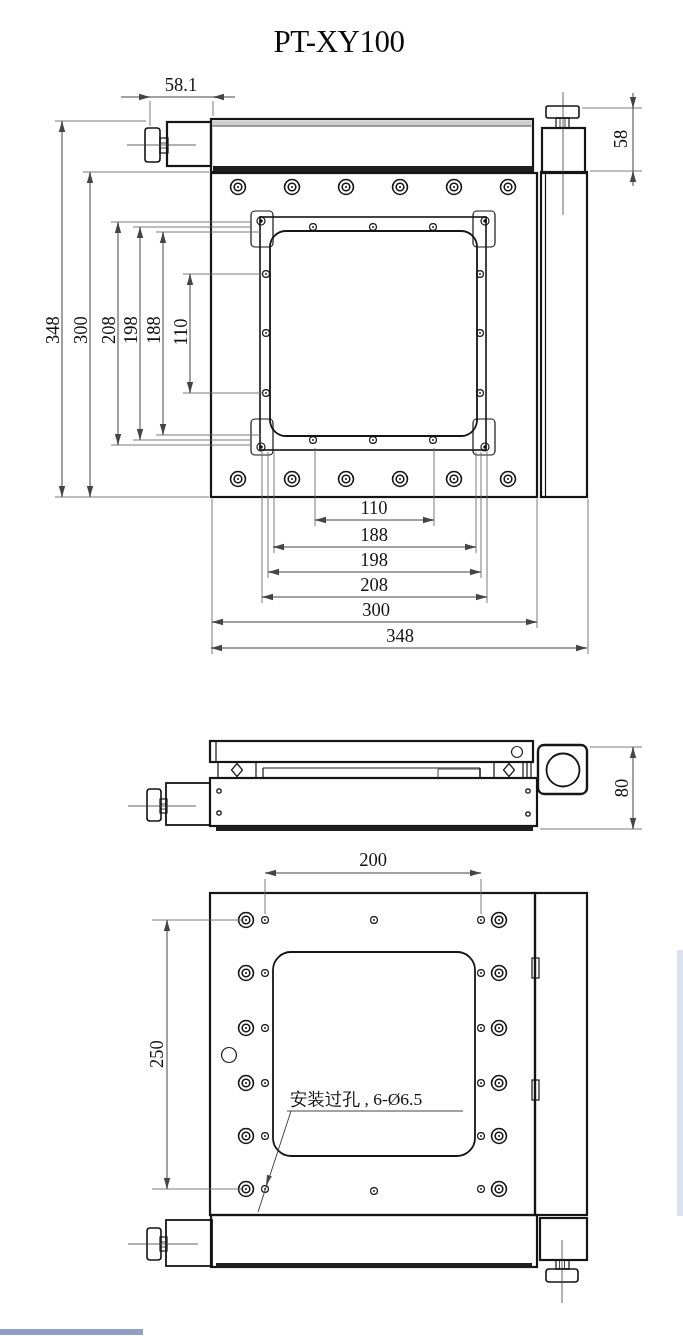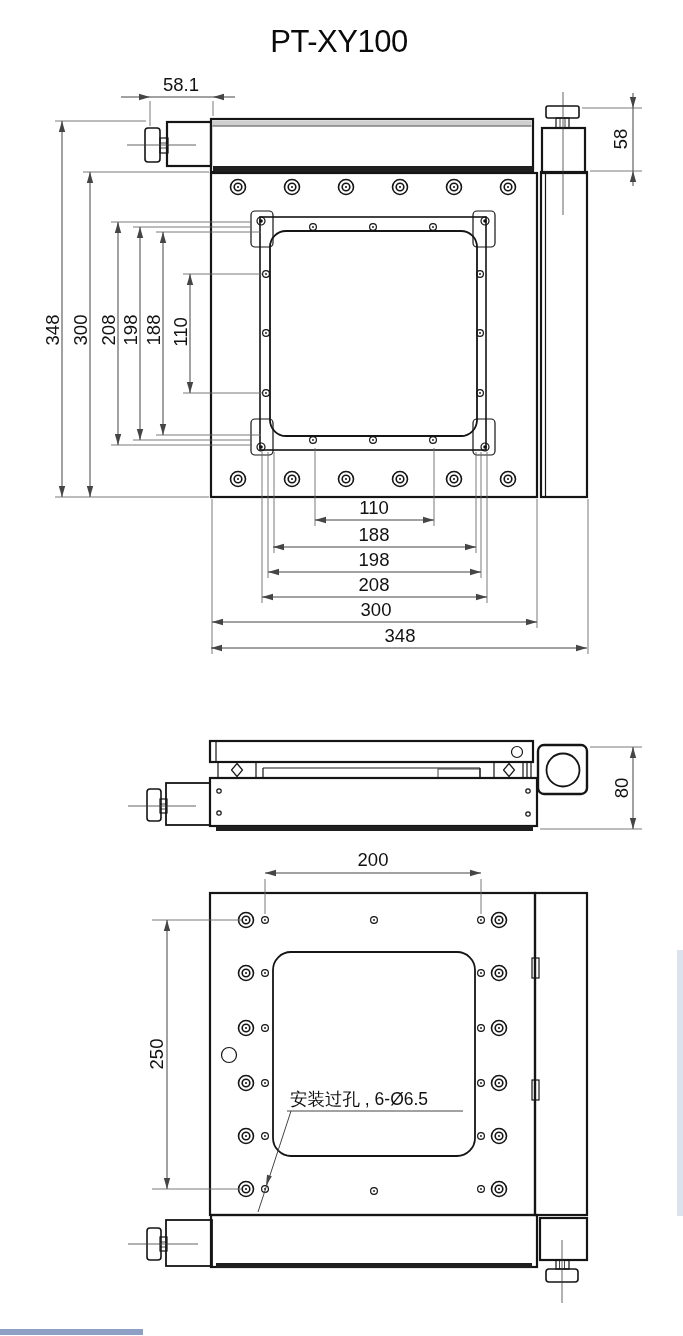--- a/index.html
+++ b/index.html
@@ -1,17 +1,17 @@
 <!DOCTYPE html>
 <html><head>
 <meta charset="utf-8">
 <style>
   html,body{margin:0;padding:0;background:#ffffff;}
   .canvas{position:relative;width:683px;height:1336px;background:#ffffff;overflow:hidden;
-          font-family:Liberation Sans, sans-serif;}
+          font-family:Liberation Serif, serif;}
   svg{display:block;}
   
   .g1{stroke:#151515;stroke-width:1.2;fill:none;}
   .g15{stroke:#151515;stroke-width:1.6;fill:none;}
   .g18{stroke:#151515;stroke-width:1.8;fill:none;}
   .g2{stroke:#151515;stroke-width:2.2;fill:none;}
   .g24{stroke:#151515;stroke-width:2.4;fill:none;}
   .thin{stroke:#151515;stroke-width:0.8;fill:none;}
   .dim{stroke:#454545;stroke-width:1;fill:none;}
   .ext{stroke:#6b6b6b;stroke-width:0.9;fill:none;}

